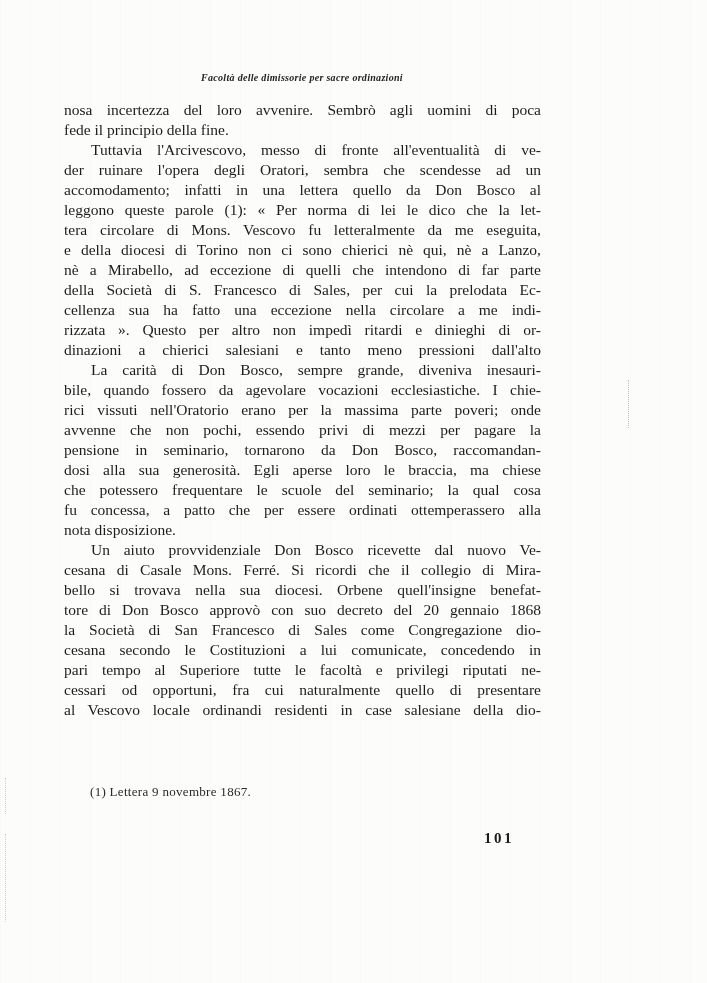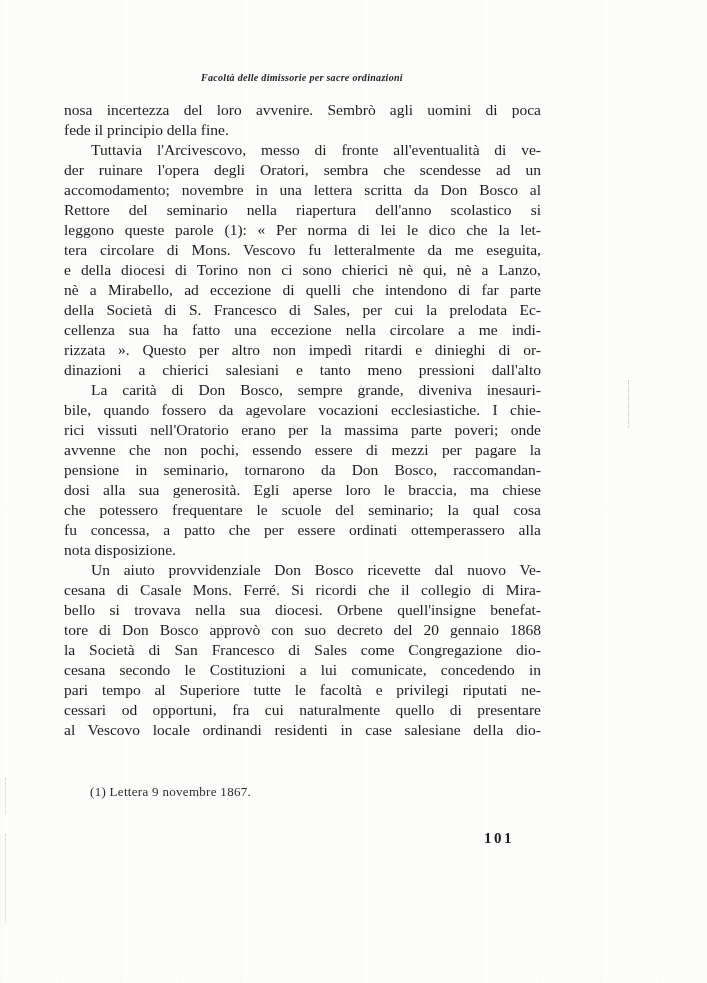--- a/index.html
+++ b/index.html
@@ -86,34 +86,33 @@
 <body>
 
 <div class="page" style="color: rgb(28, 28, 28);">
   <div class="running-header">Facoltà delle dimissorie per sacre ordinazioni</div>
 
   <div class="body-text">
       <div class="line">nosa incertezza del loro avvenire. Sembrò agli uomini di poca</div>
       <div class="line para-end">fede il principio della fine.</div>
       <div class="line indent">Tuttavia l'Arcivescovo, messo di fronte all'eventualità di ve-</div>
       <div class="line">der ruinare l'opera degli Oratori, sembra che scendesse ad un</div>
-      <div class="line">accomodamento; novembre in una lettera scritta da Don Bosco al</div>
-      <div class="line">Rettore del seminario nella riapertura dell'anno scolastico si</div>
+      <div class="line">accomodamento; infatti in una lettera quello da Don Bosco al</div>
       <div class="line">leggono queste parole (1): « Per norma di lei le dico che la let-</div>
       <div class="line">tera circolare di Mons. Vescovo fu letteralmente da me eseguita,</div>
       <div class="line">e della diocesi di Torino non ci sono chierici nè qui, nè a Lanzo,</div>
       <div class="line">nè a Mirabello, ad eccezione di quelli che intendono di far parte</div>
       <div class="line">della Società di S. Francesco di Sales, per cui la prelodata Ec-</div>
       <div class="line">cellenza sua ha fatto una eccezione nella circolare a me indi-</div>
       <div class="line">rizzata ». Questo per altro non impedì ritardi e dinieghi di or-</div>
       <div class="line">dinazioni a chierici salesiani e tanto meno pressioni dall'alto</div>
       <div class="line indent">La carità di Don Bosco, sempre grande, diveniva inesauri-</div>
       <div class="line">bile, quando fossero da agevolare vocazioni ecclesiastiche. I chie-</div>
       <div class="line">rici vissuti nell'Oratorio erano per la massima parte poveri; onde</div>
-      <div class="line">avvenne che non pochi, essendo essere di mezzi per pagare la</div>
+      <div class="line">avvenne che non pochi, essendo privi di mezzi per pagare la</div>
       <div class="line">pensione in seminario, tornarono da Don Bosco, raccomandan-</div>
       <div class="line">dosi alla sua generosità. Egli aperse loro le braccia, ma chiese</div>
       <div class="line">che potessero frequentare le scuole del seminario; la qual cosa</div>
       <div class="line">fu concessa, a patto che per essere ordinati ottemperassero alla</div>
       <div class="line para-end">nota disposizione.</div>
       <div class="line indent">Un aiuto provvidenziale Don Bosco ricevette dal nuovo Ve-</div>
       <div class="line">cesana di Casale Mons. Ferré. Si ricordi che il collegio di Mira-</div>
       <div class="line">bello si trovava nella sua diocesi. Orbene quell'insigne benefat-</div>
       <div class="line">tore di Don Bosco approvò con suo decreto del 20 gennaio 1868</div>
       <div class="line">la Società di San Francesco di Sales come Congregazione dio-</div>

